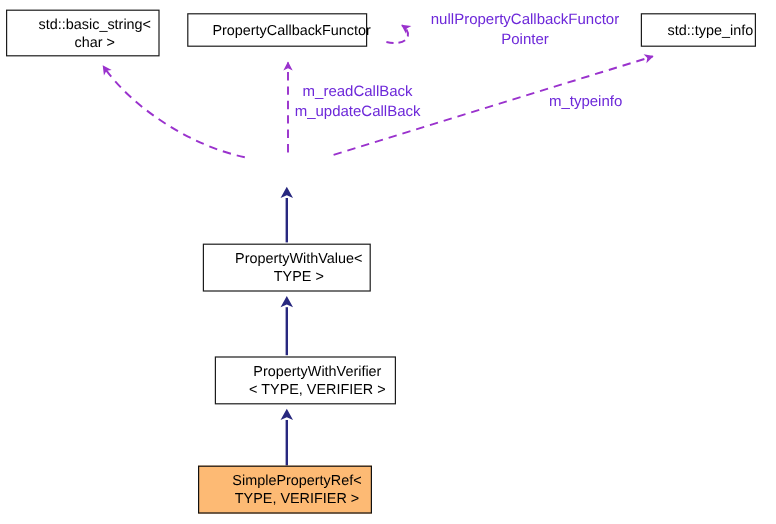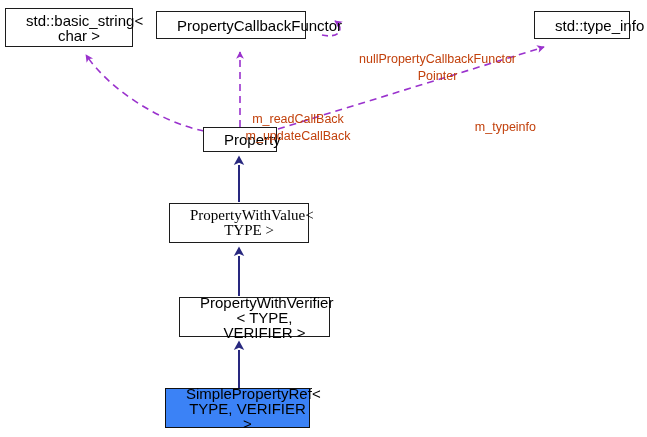--- a/index.html
+++ b/index.html
@@ -30,60 +30,59 @@
     position: absolute;
     box-sizing: border-box;
     border: 1px solid #1c1c1c;
     background: #ffffff;
     color: #000000;
     display: flex;
     align-items: center;
     justify-content: center;
     text-align: center;
     line-height: 15px;
-    font-size: 15px;
+    font-size: 12px;
     letter-spacing: 0px;
     white-space: pre-line;
     z-index: 3;
     padding-left: 20px;
   }
   .node.highlight {
-    background: #3b82f6;
+    background: #fdba74;
     border: 1px solid #111111;
   }
   .node .label {
     display: block;
     width: 100%;
     white-space: pre-line;
   }
 
   
   #node-basic-string   { left: 5px;   top: 8px;   width: 128px; height: 39px; }
   #node-callback       { left: 156px; top: 11px;  width: 150px; height: 28px; }
   #node-typeinfo       { left: 534px; top: 11px;  width: 96px;  height: 28px; }
   #node-property       { left: 203px; top: 127px; width: 74px;  height: 25px; }
-  #node-prop-value     { left: 169px; top: 203px; width: 140px; height: 40px; font-family: Liberation Serif, serif; }
+  #node-prop-value     { left: 169px; top: 203px; width: 140px; height: 40px; }
   #node-prop-verifier  { left: 163px; top: 297px; width: 151px; height: 40px; margin-left: 16px; }
   #node-simple-ref     { left: 165px; top: 388px; width: 145px; height: 40px; }
 
   
   .edge-label {
     position: absolute;
-    color: #c2410c;
+    color: #6d28d9;
     font-size: 12.5px;
     line-height: 17px;
     text-align: center;
     white-space: pre-line;
     z-index: 4;
-    margin-top: 43px;
   }
   #label-doc-name     { left: 116px; top: 68px;  width: 118px; text-align: center; }
   #label-callbacks    { left: 236px; top: 68px;  width: 124px; text-align: center; }
   #label-nullptr      { left: 345px; top: 8px;   width: 185px; text-align: center; }
-  #label-typeinfo     { left: 440px; top: 76px;  width: 96px;  text-align: right; }
+  #label-typeinfo     { left: 440px; top: 76px;  width: 96px;  text-align: center; }
 </style>
 </head>
 <body>
 
 <div id="diagram">
 
   <svg id="edge-layer" width="647" height="437" viewBox="0 0 647 437" aria-hidden="true">
     <defs>
       <marker id="arrow-assoc" markerWidth="9" markerHeight="9" refX="7.4" refY="4.5" orient="auto" markerUnits="userSpaceOnUse">
         <path d="M0.6,0.6 L8.2,4.5 L0.6,8.4 L2.6,4.5 Z" fill="#9a32cd"></path>
@@ -114,23 +113,20 @@
   </div>
 
   <div class="node" id="node-callback">
     <span class="label">PropertyCallbackFunctor</span>
   </div>
 
   <div class="node" id="node-typeinfo">
     <span class="label">std::type_info</span>
   </div>
 
-  <div class="node" id="node-property">
-    <span class="label">Property</span>
-  </div>
 
   <div class="node" id="node-prop-value">
     <span class="label">PropertyWithValue&lt;
 TYPE &gt;</span>
   </div>
 
   <div class="node" id="node-prop-verifier">
     <span class="label">PropertyWithVerifier
 &lt; TYPE, VERIFIER &gt;</span>
   </div>

